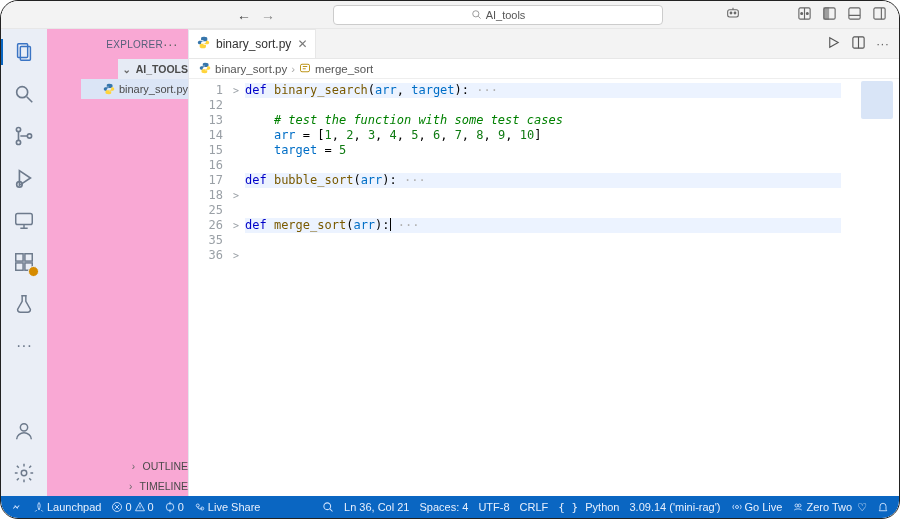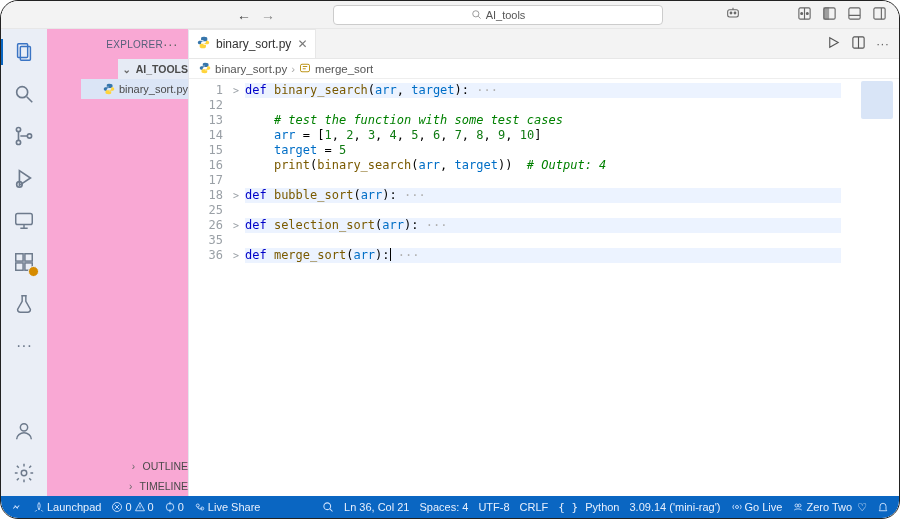--- a/index.html
+++ b/index.html
@@ -278,25 +278,23 @@
           <div class="fl">&gt;</div>
           <div class="fl"></div>
           <div class="fl">&gt;</div>
         </div>
       <div class="code" id="code">
           <div class="row hl"><span class="kw">def</span><span class="op"> </span><span class="fn">binary_search</span><span class="op">(</span><span class="var">arr</span><span class="op">, </span><span class="var">target</span><span class="op">):</span><span class="ellips"> ···</span></div>
           <div class="row"></div>
           <div class="row"><span class="op">    </span><span class="com"># test the function with some test cases</span></div>
           <div class="row"><span class="op">    </span><span class="var">arr</span><span class="op"> = [</span><span class="num">1</span><span class="op">, </span><span class="num">2</span><span class="op">, </span><span class="num">3</span><span class="op">, </span><span class="num">4</span><span class="op">, </span><span class="num">5</span><span class="op">, </span><span class="num">6</span><span class="op">, </span><span class="num">7</span><span class="op">, </span><span class="num">8</span><span class="op">, </span><span class="num">9</span><span class="op">, </span><span class="num">10</span><span class="op">]</span></div>
           <div class="row"><span class="op">    </span><span class="var">target</span><span class="op"> = </span><span class="num">5</span></div>
-          <div class="row"><span class="op">    </span><span class="fn">print</span><span class="op">(</span><span class="fn">binary_search</span><span class="op">(</span><span class="var">arr</span><span class="op">, </span><span class="var">target</span><span class="op">))  </span><span class="com"># Output: 4</span></div>
           <div class="row"></div>
           <div class="row hl"><span class="kw">def</span><span class="op"> </span><span class="fn">bubble_sort</span><span class="op">(</span><span class="var">arr</span><span class="op">):</span><span class="ellips"> ···</span></div>
           <div class="row"></div>
-          <div class="row hl"><span class="kw">def</span><span class="op"> </span><span class="fn">selection_sort</span><span class="op">(</span><span class="var">arr</span><span class="op">):</span><span class="ellips"> ···</span></div>
           <div class="row"></div>
           <div class="row hl"><span class="kw">def</span><span class="op"> </span><span class="fn">merge_sort</span><span class="op">(</span><span class="var">arr</span><span class="op">):</span><span class="cursor"></span><span class="ellips"> ···</span></div>
         </div>
       <div class="minimap">
         <div class="mm-block" style="top:2px;height:38px;background:#d9e5f7;"></div>
       </div>
     </div>
   </div>
 </div>
 

